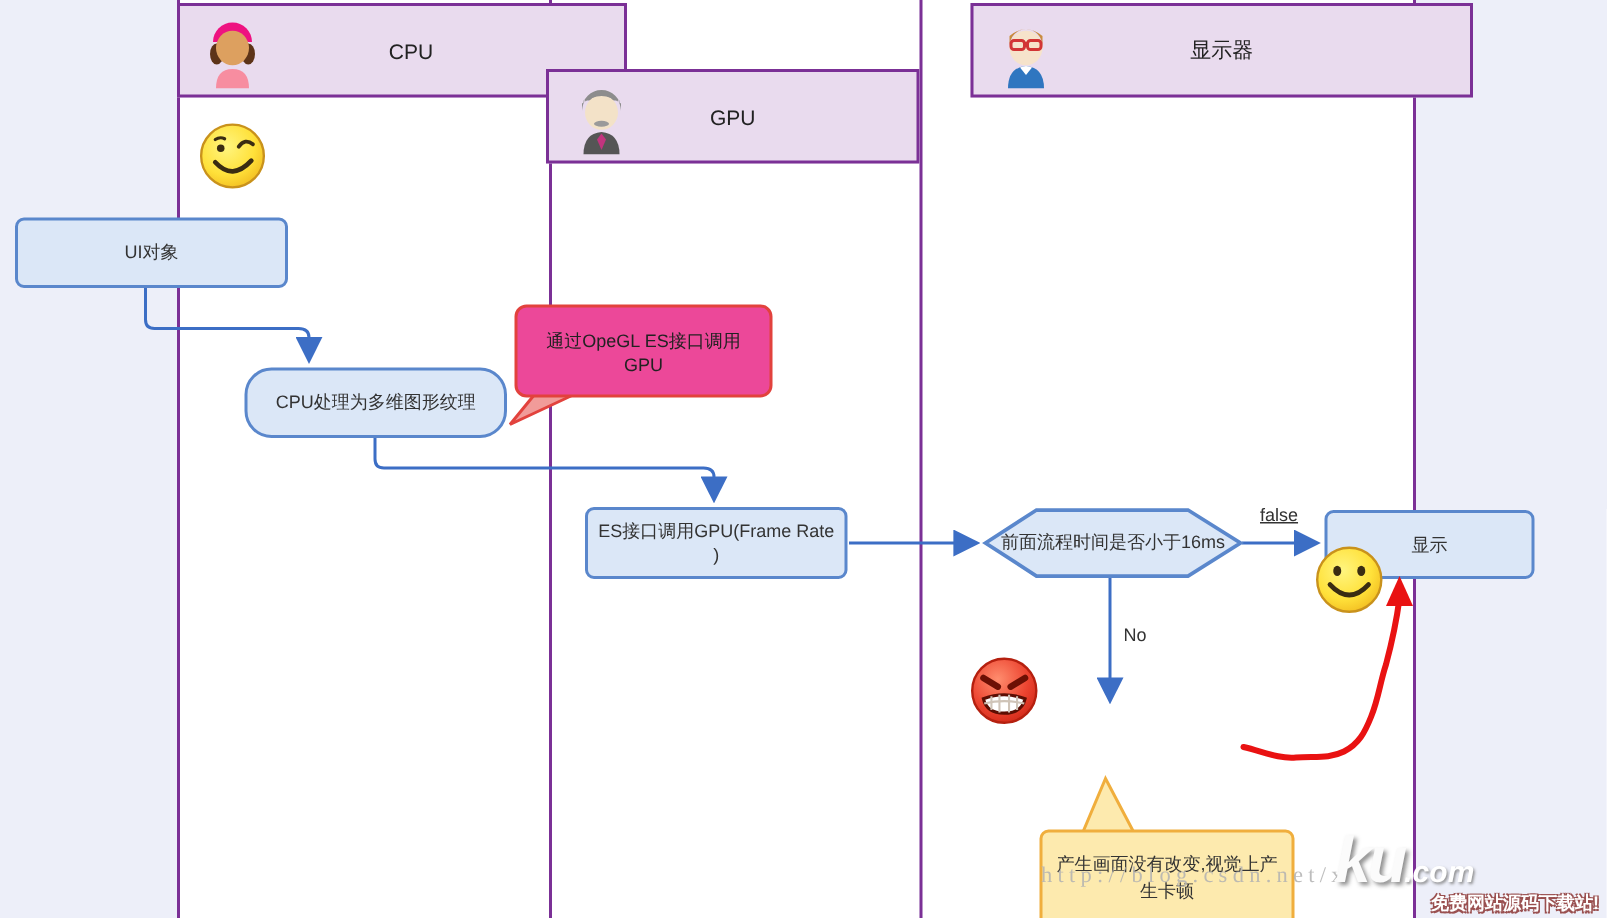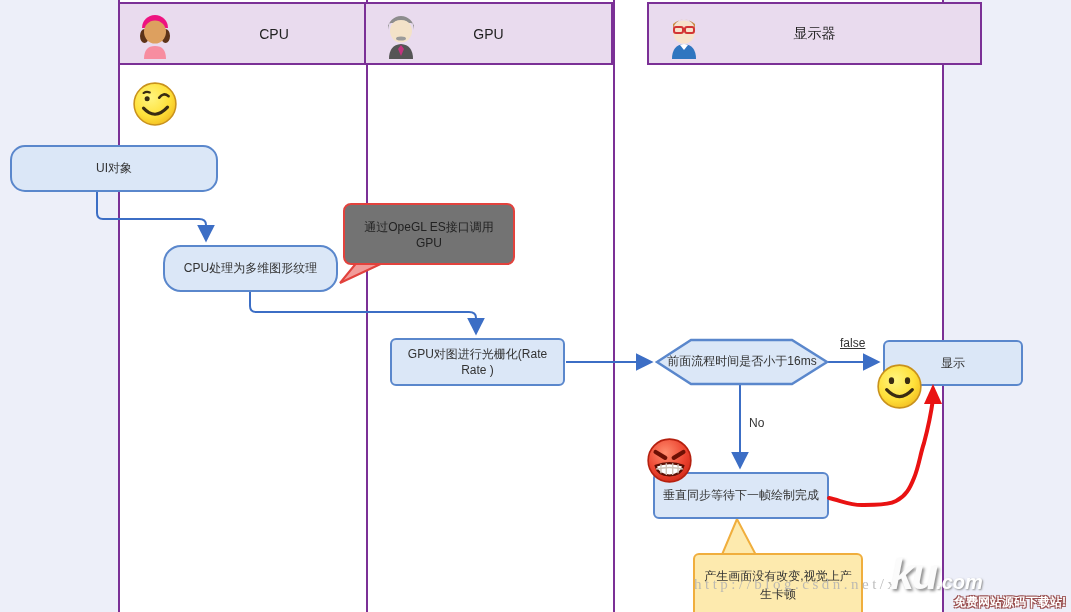--- a/index.html
+++ b/index.html
@@ -7,40 +7,40 @@
           font-family:"Liberation Sans",sans-serif;}
   
   .lane{position:absolute;top:0;height:612px;background:#ffffff;border-left:2px solid #7b3096;box-sizing:border-box;z-index:1;}
   .lane-1{left:118px;width:248px;}
   .lane-2{left:366px;width:247px;}
   .lane-3{left:613px;width:331px;border-right:2px solid #7b3096;}
   .lane-header{position:absolute;top:2px;height:63px;background:#e9dbee;border:2px solid #7b3096;
                box-sizing:border-box;display:flex;align-items:center;justify-content:center;
                font-size:14px;color:#222;z-index:2;}
   .lh-1{left:118px;width:300px;padding-left:12px;}
-  .lh-2{left:364px;width:249px;}
+  .lh-2{left:364px;width:249px;margin-top:44px;}
   .lh-3{left:647px;width:335px;}
   .avatar{position:absolute;left:18px;top:7px;width:34px;height:48px;}
   
   .svg-layer{position:absolute;left:0;top:0;z-index:2;}
   .svg-top{position:absolute;left:0;top:0;z-index:5;pointer-events:none;}
   
   .node{position:absolute;box-sizing:border-box;background:#dbe7f7;border:2px solid #5a87cc;border-radius:6px;
         display:flex;align-items:center;justify-content:center;text-align:center;
         font-size:12px;color:#333;padding:2px 6px;line-height:1.35;z-index:3;}
-  .node-ui{left:10px;top:145px;width:208px;height:47px;border-radius:15px;}
+  .node-ui{left:10px;top:145px;width:182px;height:47px;}
   .node-cpu{left:163px;top:245px;width:175px;height:47px;border-radius:18px;}
   .node-gpu{left:390px;top:338px;width:175px;height:48px;}
   .node-display{left:883px;top:340px;width:140px;height:46px;}
   .node-vsync{left:653px;top:472px;width:176px;height:47px;}
   .decision-text{position:absolute;left:660px;top:341px;width:164px;height:42px;z-index:3;
                  display:flex;flex-direction:row;align-items:center;justify-content:center;
                  font-size:12px;color:#333;line-height:1.3;text-align:center;}
   .callout-red{position:absolute;left:343px;top:203px;width:172px;height:62px;box-sizing:border-box;
-               background:#737373;border:2px solid #e2423d;border-radius:8px;z-index:3;
+               background:#ec4899;border:2px solid #e2423d;border-radius:8px;z-index:3;
                display:flex;align-items:center;justify-content:center;text-align:center;
                font-size:12px;color:#222;padding:2px 8px;}
   .callout-yellow{position:absolute;left:693px;top:553px;width:170px;height:70px;box-sizing:border-box;
                background:#fdeaae;border:2px solid #f0ae3d;border-radius:6px;z-index:3;
                display:flex;align-items:flex-start;justify-content:center;text-align:center;
                font-size:12px;color:#333;padding:12px 8px 2px 8px;line-height:1.5;}
   .edge-label{position:absolute;font-size:12px;color:#333;z-index:3;}
   .label-false{left:840px;top:336px;text-decoration:underline;}
   .label-no{left:749px;top:416px;}
   .smiley{position:absolute;z-index:4;}
@@ -118,31 +118,28 @@
     <polygon points="657,362 691,340 792,340 827,362 792,384 691,384" fill="#dbe7f7" stroke="#5a87cc" stroke-width="2.5"></polygon>
   </svg>
 
   <div class="node node-ui">
     <span>UI对象</span>
   </div>
   <div class="node node-cpu">
     <span>CPU处理为多维图形纹理</span>
   </div>
   <div class="node node-gpu">
-    <span>GPU对图进行光栅化(Rate Rate )</span>
+    <span>ES接口调用GPU(Frame Rate )</span>
   </div>
   <div class="decision-text">
     <span>前面流程时间是否</span>
     <span>小于16ms</span>
   </div>
   <div class="node node-display">
     <span>显示</span>
-  </div>
-  <div class="node node-vsync">
-    <span>垂直同步等待下一帧绘制完成</span>
   </div>
 
   <div class="callout-red">
     <span>通过OpeGL ES接口调用GPU</span>
   </div>
   <div class="callout-yellow">
     <span>产生画面没有改变,视觉上产生卡顿</span>
   </div>
 
   <div class="edge-label label-false">false</div>

